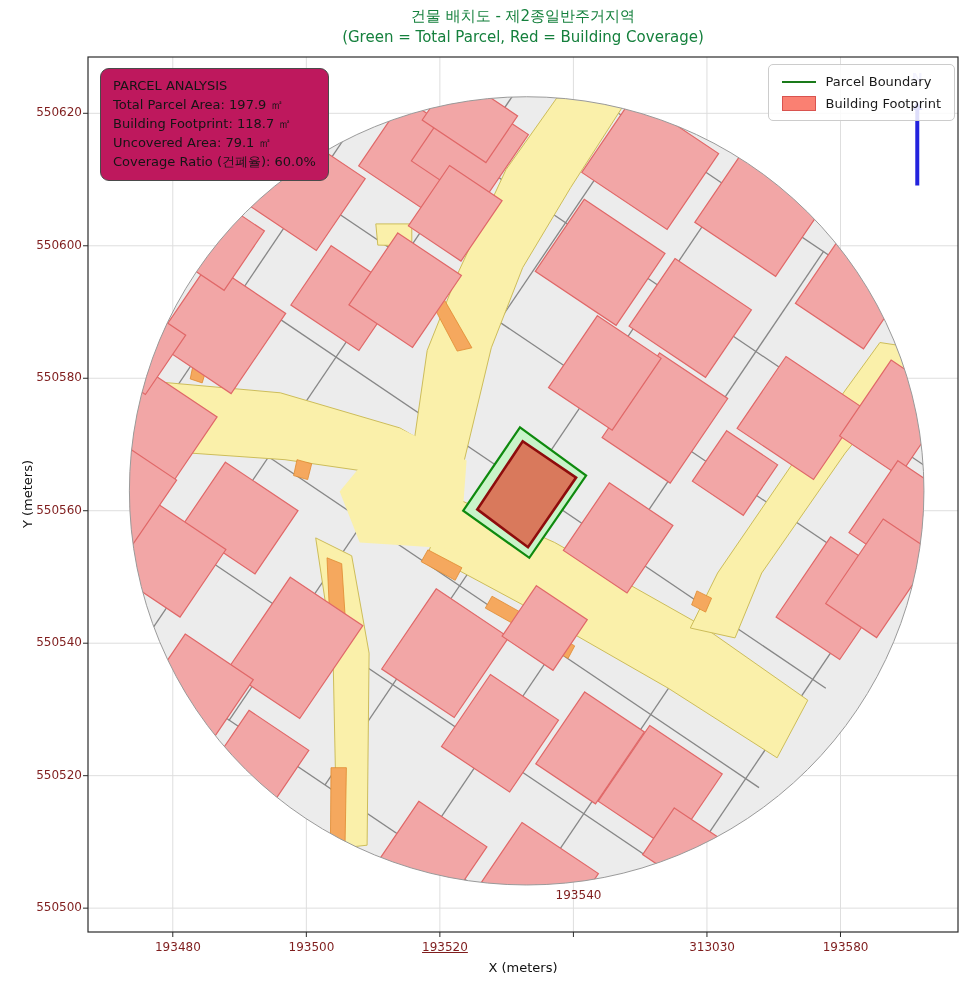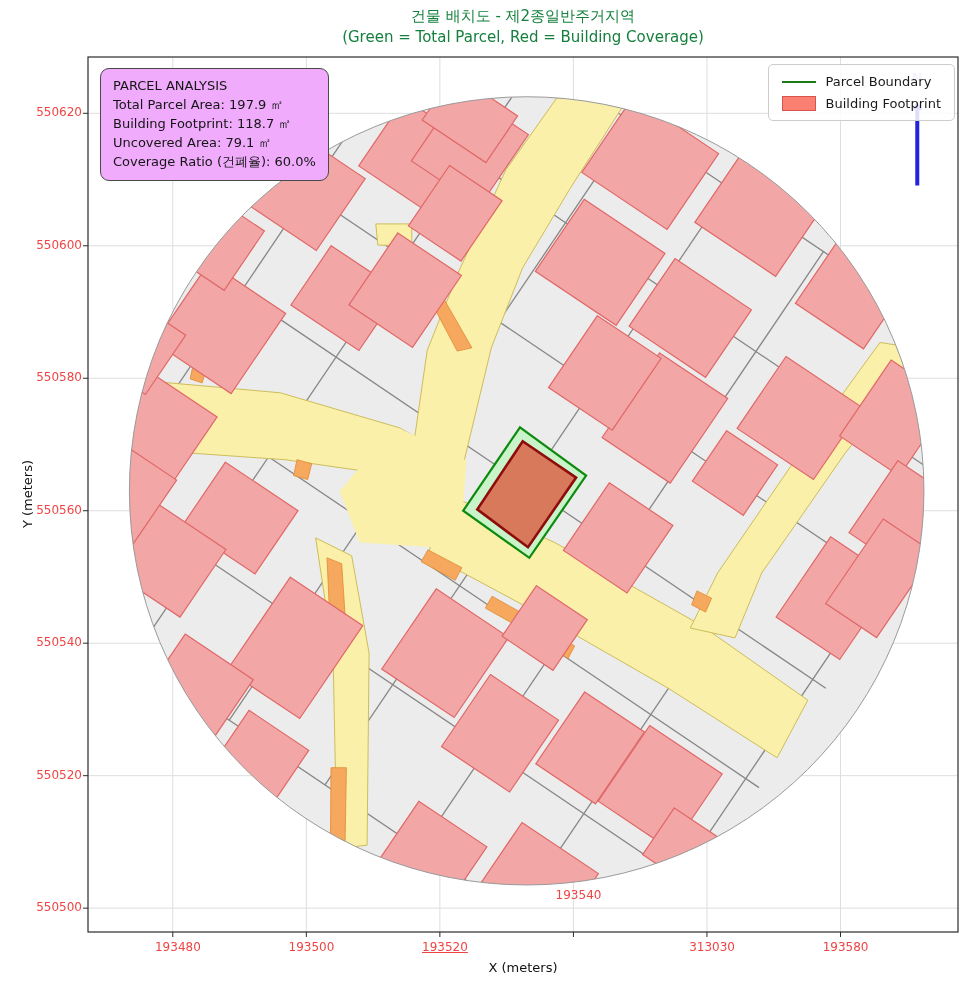--- a/index.html
+++ b/index.html
@@ -1,27 +1,27 @@
 <!DOCTYPE html>
 <html><head>
 <meta charset="utf-8">
 <style>
   html,body{margin:0;padding:0;background:#fff;}
   #app{position:relative;width:970px;height:990px;background:#ffffff;
        font-family:"DejaVu Sans",sans-serif;overflow:hidden;color:#1a1a1a;}
   .title-block{position:absolute;left:88px;top:6px;width:870px;text-align:center;line-height:1.42;}
   .title-line{font-size:15px;font-weight:500;color:#15803d;}
   #plot-svg{position:absolute;left:78px;top:47px;}
-  .tick-label{position:absolute;font-size:12px;color:#ef4444;}
+  .tick-label{position:absolute;font-size:12px;color:#7f1d1d;}
   .x-tick-label{width:56px;text-align:right;}
   .y-tick-label{width:54px;text-align:right;}
   .axis-label{position:absolute;font-size:13px;color:#111;}
   #x-axis-label{left:88px;top:960px;width:870px;text-align:center;}
   #y-axis-label{left:27px;top:494px;transform:translate(-50%,-50%) rotate(-90deg);white-space:nowrap;}
-  #info-box{position:absolute;left:100px;top:68px;background:#f0abfc;border:1.4px solid #4a4a4a;
+  #info-box{position:absolute;left:100px;top:68px;background:#be185d;border:1.4px solid #4a4a4a;
             border-radius:9px;padding:8px 12px;font-size:13px;line-height:1.46;color:#151515;z-index:4;}
   #legend{position:absolute;right:15px;top:64px;background:rgba(255,255,255,0.85);border:1px solid #cccccc;
           border-radius:5px;padding:9px 13px;z-index:3;display:flex;flex-direction:column;gap:7px;}
   .legend-row{display:flex;align-items:center;gap:10px;font-size:13px;color:#1a1a1a;white-space:nowrap;}
   .legend-line-swatch{width:34px;height:0;border-top:2px solid #1a7a1a;flex:0 0 auto;}
   .legend-patch-swatch{width:34px;height:15px;background:#fa8072;border:1.2px solid #d9534f;flex:0 0 auto;box-sizing:border-box;}
 </style>
 </head>
 <body>
 

